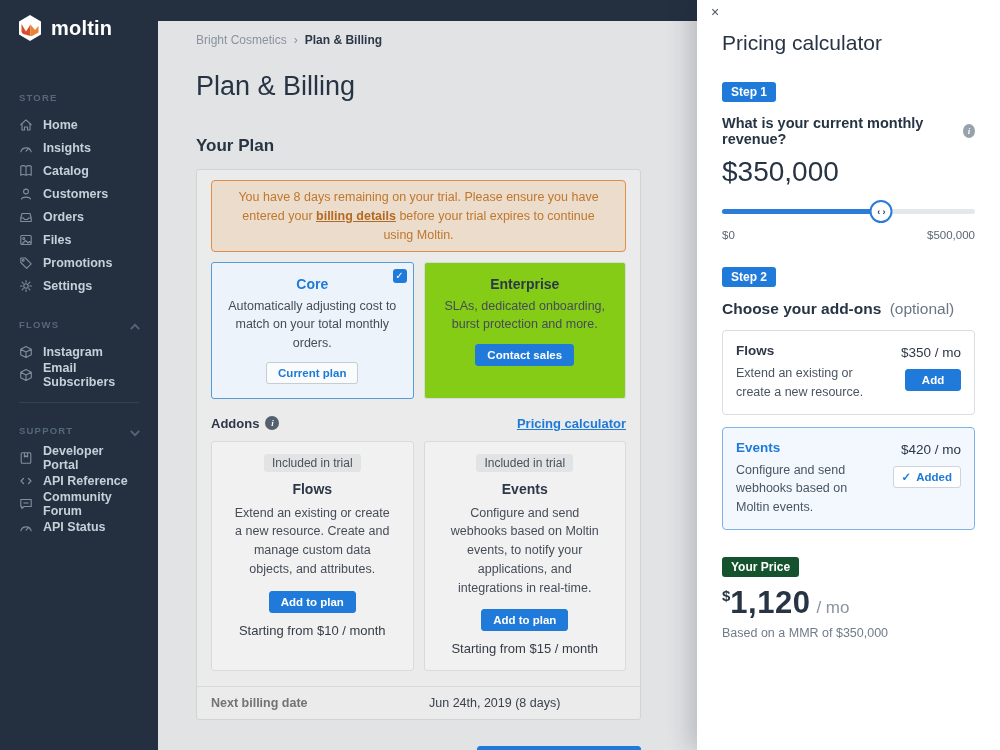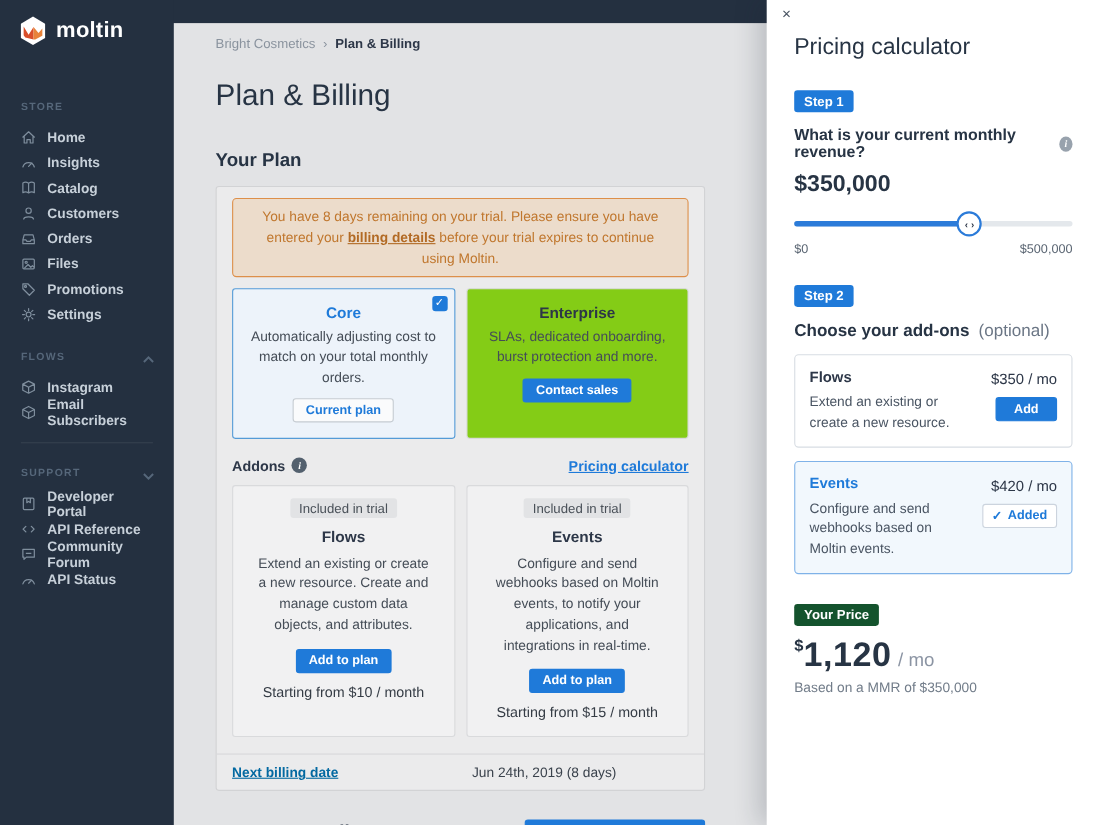--- a/index.html
+++ b/index.html
@@ -52,34 +52,34 @@
   .pricing-link { font-size:13px; font-weight:600; color:#1e7ad9; text-decoration:underline; cursor:pointer; }
 
   .addon-card { flex:1; background:#f1f1f2; border:1px solid #d9dadc; border-radius:3px; text-align:center; padding:11px 20px 14px; }
   .addon-badge { display:inline-block; background:#e2e3e5; color:#4a5159; font-size:12px; padding:2px 8px; border-radius:3px; }
   .addon-name { font-size:14px; font-weight:700; margin-top:9px; color:#2d3748; }
   .addon-desc { font-size:12.5px; color:#454d57; line-height:1.5; margin:7px auto 0; max-width:208px; }
   .addon-card .btn { margin-top:12px; }
   .addon-price { font-size:13px; color:#353c45; margin-top:10px; }
 
   .billing-row { margin-top:15px; border-top:1px solid #d7d8da; padding:9px 14px; display:flex; align-items:center; font-size:12.5px; }
-  .billing-label { font-weight:700; color:#0369a1; flex:0 0 218px;text-decoration:underline; }
+  .billing-label { font-weight:700; color:#737373; flex:0 0 218px; }
   .billing-value { color:#3a424c; }
 
   .payment-header { margin-top:26px; display:flex; align-items:center; justify-content:space-between; }
 
   
   .calc-panel { position:absolute; right:0; top:0; width:303px; height:750px; background:#ffffff; z-index:10; box-shadow:-8px 0 22px rgba(25,35,48,.20); padding:0 25px; }
   .calc-close { position:absolute; left:9px; top:4px; font-size:14px; color:#4a5563; cursor:pointer; width:18px; height:18px; text-align:center; }
   .calc-title { margin-top:31px; font-size:21px; font-weight:500; color:#273444; }
   .step-badge { display:inline-block; background:#1f7ad9; color:#fff; font-size:12px; font-weight:600; padding:3px 9px; border-radius:3px; }
   .step1-badge { margin-top:27px; }
   .calc-question { margin-top:13px; font-size:14.5px; font-weight:700; color:#273444; display:flex; align-items:center; gap:7px; }
   .calc-question .info-dot { background:#98a2ad; }
-  .revenue-value { margin-top:9px; font-size:21px; font-weight:700; color:#273444; }
+  .revenue-value { margin-top:9px; font-size:28px; font-weight:400; color:#273444; }
   .slider { position:relative; margin-top:10px; height:26px; }
   .slider-track { position:absolute; top:11px; left:0; right:0; height:5px; border-radius:3px; background:#e4e8ec; }
   .slider-fill { position:absolute; top:11px; left:0; height:5px; border-radius:3px; background:#2b7bd9; }
   .slider-handle { position:absolute; top:2px; width:23px; height:23px; border-radius:50%; background:#fff; border:2px solid #2b7bd9; transform:translateX(-50%); display:flex; align-items:center; justify-content:center; font-size:9px; font-weight:700; color:#2d3748; cursor:grab; }
   .slider-labels { display:flex; justify-content:space-between; font-size:11.5px; color:#5b6673; margin-top:5px; }
   .step2-badge { margin-top:26px; }
   .calc-subheading { margin-top:13px; font-size:15.5px; color:#273444; }
   .calc-subheading .strong { font-weight:700; }
   .calc-subheading .optional { font-weight:400; color:#6b7685; margin-left:4px; }
   .calc-addon { margin-top:12px; border:1px solid #d8dde3; border-radius:4px; background:#fff; padding:12px 13px; display:flex; }

